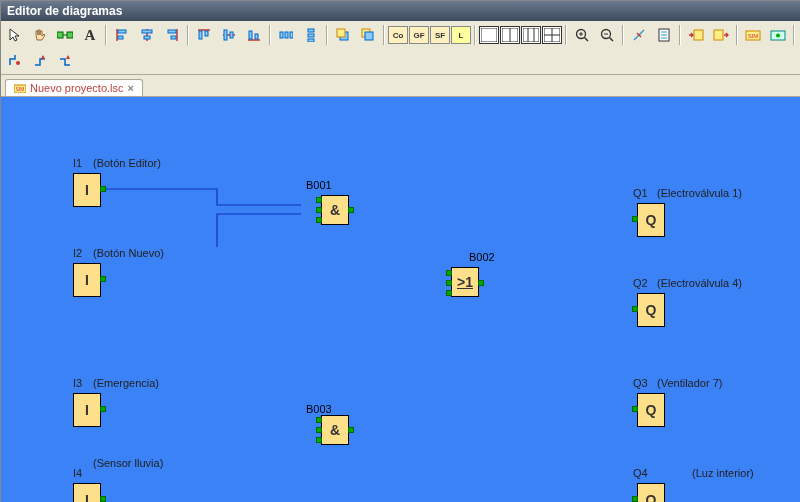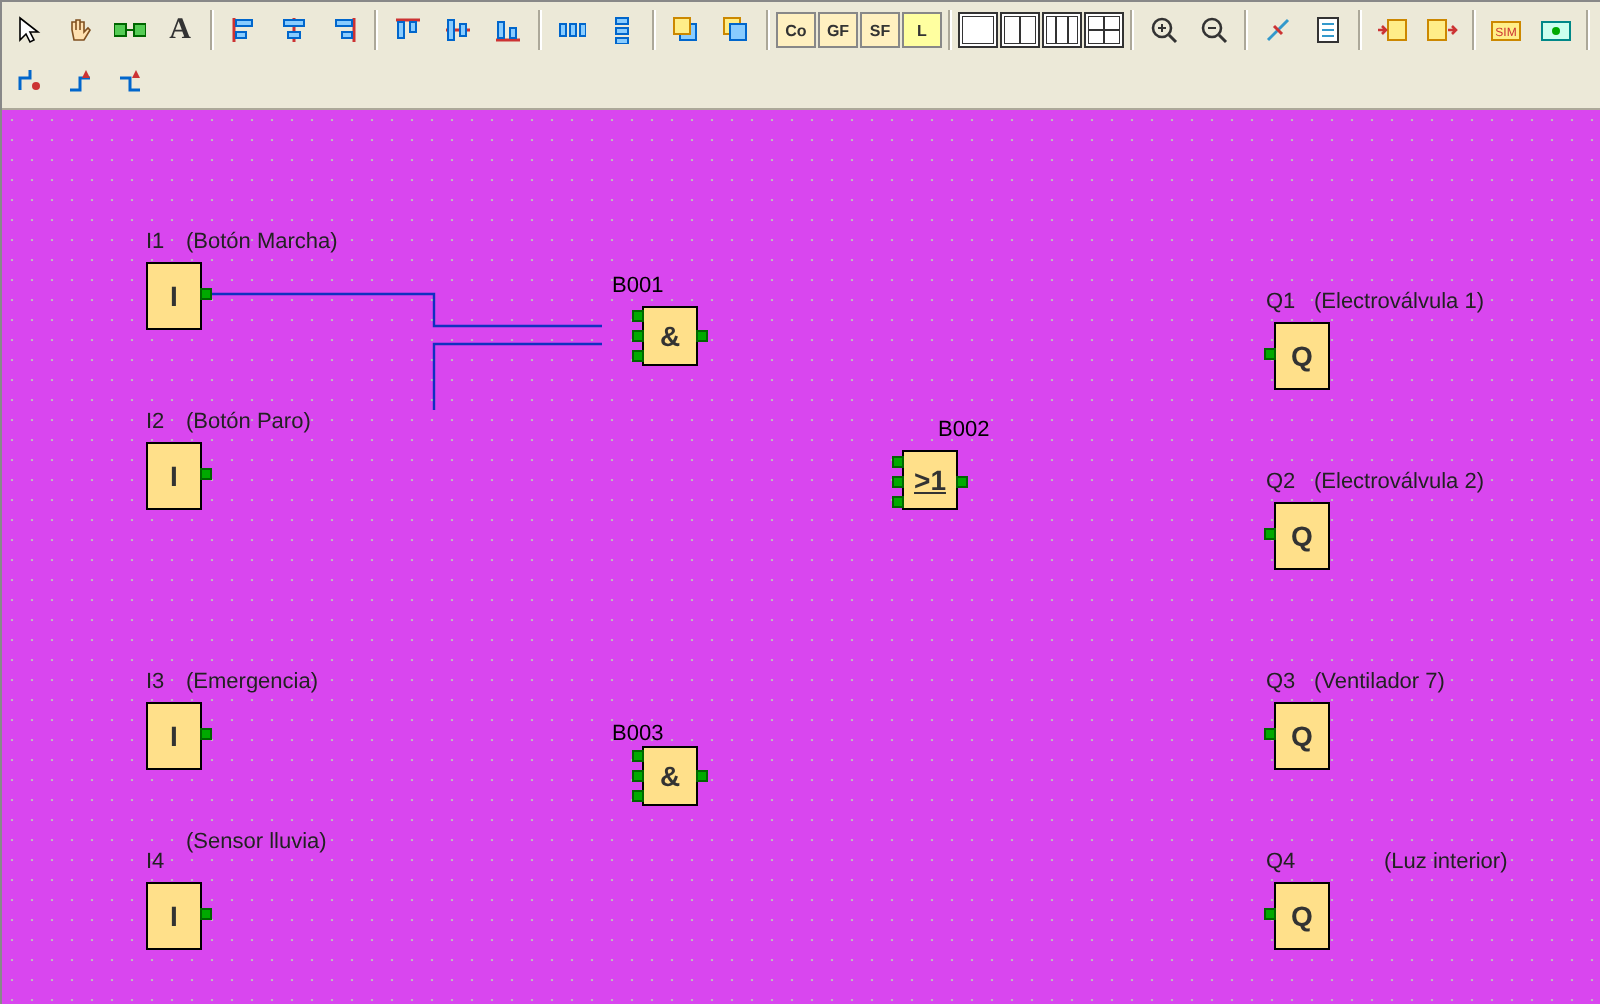--- a/index.html
+++ b/index.html
@@ -7,34 +7,35 @@
 .titlebar{background:linear-gradient(#6b7a8f,#3d4a5c);color:#fff;font-weight:bold;padding:3px 6px;font-size:12px}
 .toolbar{background:#ece9d8;border-bottom:1px solid #aca899;display:flex;align-items:center;padding:2px;gap:1px;flex-wrap:wrap}
 .tbtn{width:22px;height:22px;border:1px solid transparent;display:flex;align-items:center;justify-content:center;cursor:pointer;font-size:11px;color:#333;background:transparent}
 .tsep{width:2px;height:20px;margin:0 2px;background:linear-gradient(90deg,#aca899 0,#aca899 1px,#fff 1px,#fff 2px)}
 .tbtn.boxed{border:1px solid #888;background:#fff0c0;font-size:8px;font-weight:bold;width:18px;height:16px}
 .tbtn.layout{border:1px solid #333;background:#fff;width:18px;height:16px}
 .tabs{background:#ece9d8;padding:4px 4px 0 4px;display:flex;border-bottom:1px solid #aca899}
 .tab{background:#fff;border:1px solid #aca899;border-bottom:none;border-radius:3px 3px 0 0;padding:2px 8px;display:flex;align-items:center;gap:4px;color:#c04040;font-size:11px}
 .tab .close{color:#888;cursor:pointer;font-weight:bold}
 .tabicon{width:12px;height:10px;display:inline-block}
-.canvas{flex:1;position:relative;background:#d946ef;overflow:hidden}
+.canvas{flex:1;position:relative;background:#3b82f6;overflow:hidden}
 .dots{position:absolute;inset:0;background-image:radial-gradient(#bbb 0.6px,transparent 0.6px);background-size:10px 10px}
 svg.wires{position:absolute;inset:0}
 .block{position:absolute;width:26px;height:32px;background:#ffe08a;border:1px solid #000;display:flex;align-items:center;justify-content:center;font-size:14px;font-weight:bold;color:#333;z-index:2}
 .block.small{width:26px;height:28px}
 .pin{position:absolute;width:4px;height:4px;background:#0a0;border:1px solid #060;z-index:3}
 .lbl{position:absolute;font-size:11px;color:#222;z-index:2;white-space:nowrap}
 .lbl.name{color:#000}
 </style>
 </head>
 <body>
 
 <div class="window">
 
+  <div class="titlebar">Editor de diagramas</div>
 
   <div class="toolbar">
     <div class="tbtn">
         <svg width="12" height="14">
           <path d="M1 1 L1 12 L4 9 L6 13 L8 12 L6 8 L10 8 Z" fill="#fff" stroke="#000" stroke-width="0.8"></path>
         </svg>
       </div>
     <div class="tbtn">
         <svg width="14" height="14">
           <path d="M3 7 L3 3 L5 3 L5 7 L5 2 L7 2 L7 7 L7 3 L9 3 L9 8 L11 6 L12 7 L9 12 L4 12 Z" fill="#ffe0b0" stroke="#805020" stroke-width="0.8"></path>
@@ -222,20 +223,30 @@
         </svg>
       </div>
     <div class="tbtn">
         <svg width="14" height="14">
           <path d="M2 6 L7 6 L7 12 L12 12" fill="none" stroke="#06c" stroke-width="1.5"></path>
           <path d="M10 2 L12 6 L8 6 Z" fill="#c33"></path>
         </svg>
       </div>
   </div>
 
+  <div class="tabs">
+    <div class="tab">
+      <span class="tabicon"><svg width="12" height="10">
+            <rect x="0" y="2" width="12" height="8" fill="#fe8" stroke="#c80"></rect>
+            <text x="6" y="8" font-size="5" text-anchor="middle" fill="#c33">SIM</text>
+          </svg></span>
+      <span>Nuevo proyecto.lsc</span>
+      <span class="close">×</span>
+    </div>
+  </div>
 
   <div class="canvas">
     <div class="dots"></div>
 
     <svg class="wires">
       <g stroke="#1030c0" stroke-width="1.2" fill="none">
         <path d="M100 92 L216 92 L216 108 L319 108"></path>
         <path d="M100 182 L216 182 L216 117 L319 117"></path>
         <path d="M350 113 L440 113 L440 180 L449 180"></path>
         <path d="M100 312 L216 312 L216 328 L319 328"></path>
@@ -244,26 +255,26 @@
       </g>
       <g stroke="#c03030" stroke-width="1.2" fill="none">
         <path d="M480 186 L570 186 L570 122 L634 122"></path>
         <path d="M570 186 L570 212 L634 212"></path>
         <path d="M570 186 L570 312 L634 312"></path>
         <path d="M570 186 L570 402 L634 402"></path>
       </g>
     </svg>
 
     <div class="lbl" style="left:72px;top:60px">I1</div>
-    <div class="lbl" style="left:92px;top:60px">(Botón Marcha)</div>
+    <div class="lbl" style="left:92px;top:60px">(Botón Editor)</div>
     <div class="block" style="left:72px;top:76px">I</div>
     <div class="pin" style="left:99px;top:89px"></div>
 
     <div class="lbl" style="left:72px;top:150px">I2</div>
-    <div class="lbl" style="left:92px;top:150px">(Botón Paro)</div>
+    <div class="lbl" style="left:92px;top:150px">(Botón Nuevo)</div>
     <div class="block" style="left:72px;top:166px">I</div>
     <div class="pin" style="left:99px;top:179px"></div>
 
     <div class="lbl" style="left:72px;top:280px">I3</div>
     <div class="lbl" style="left:92px;top:280px">(Emergencia)</div>
     <div class="block" style="left:72px;top:296px">I</div>
     <div class="pin" style="left:99px;top:309px"></div>
 
     <div class="lbl" style="left:72px;top:370px">I4</div>
     <div class="lbl" style="left:92px;top:360px">(Sensor lluvia)</div>
@@ -290,21 +301,21 @@
     <div class="pin" style="left:315px;top:330px"></div>
     <div class="pin" style="left:315px;top:340px"></div>
     <div class="pin" style="left:347px;top:330px"></div>
 
     <div class="lbl" style="left:632px;top:90px">Q1</div>
     <div class="lbl" style="left:656px;top:90px">(Electroválvula 1)</div>
     <div class="block" style="left:636px;top:106px">Q</div>
     <div class="pin" style="left:631px;top:119px"></div>
 
     <div class="lbl" style="left:632px;top:180px">Q2</div>
-    <div class="lbl" style="left:656px;top:180px">(Electroválvula 2)</div>
+    <div class="lbl" style="left:656px;top:180px">(Electroválvula 4)</div>
     <div class="block" style="left:636px;top:196px">Q</div>
     <div class="pin" style="left:631px;top:209px"></div>
 
     <div class="lbl" style="left:632px;top:280px">Q3</div>
     <div class="lbl" style="left:656px;top:280px">(Ventilador 7)</div>
     <div class="block" style="left:636px;top:296px">Q</div>
     <div class="pin" style="left:631px;top:309px"></div>
 
     <div class="lbl" style="left:632px;top:370px">Q4</div>
     <div class="lbl" style="left:691px;top:370px">(Luz interior)</div>

